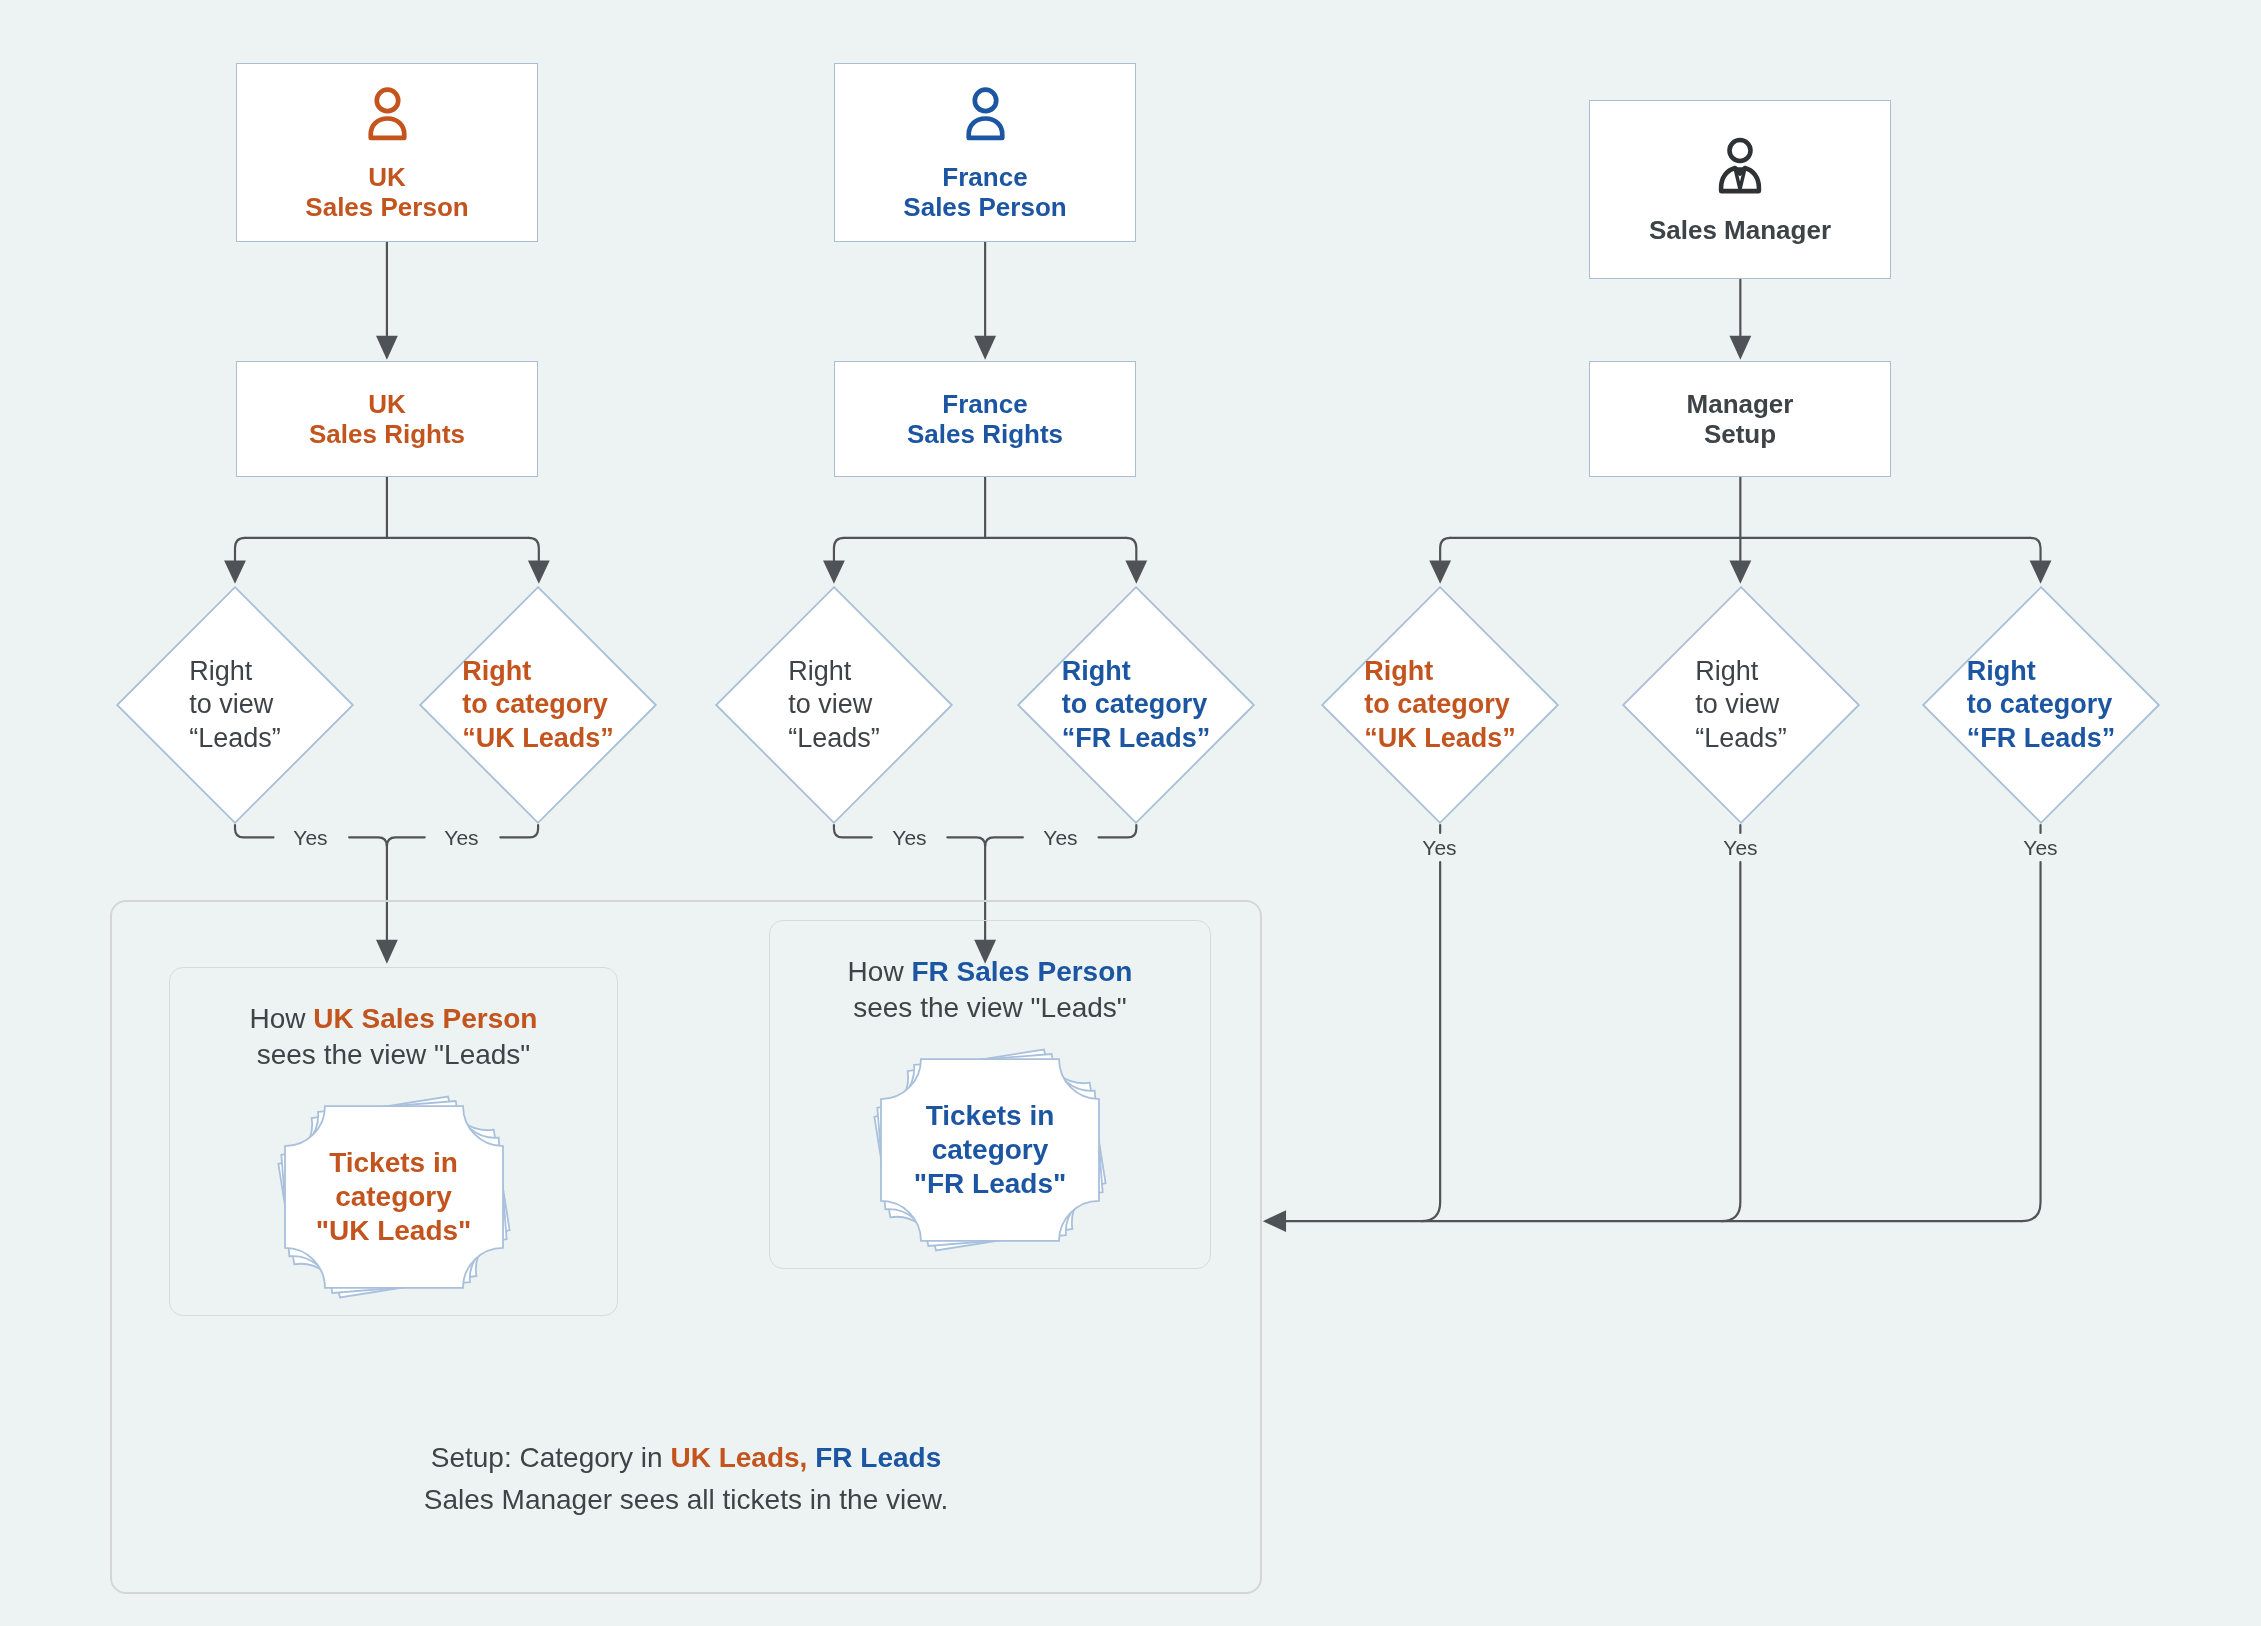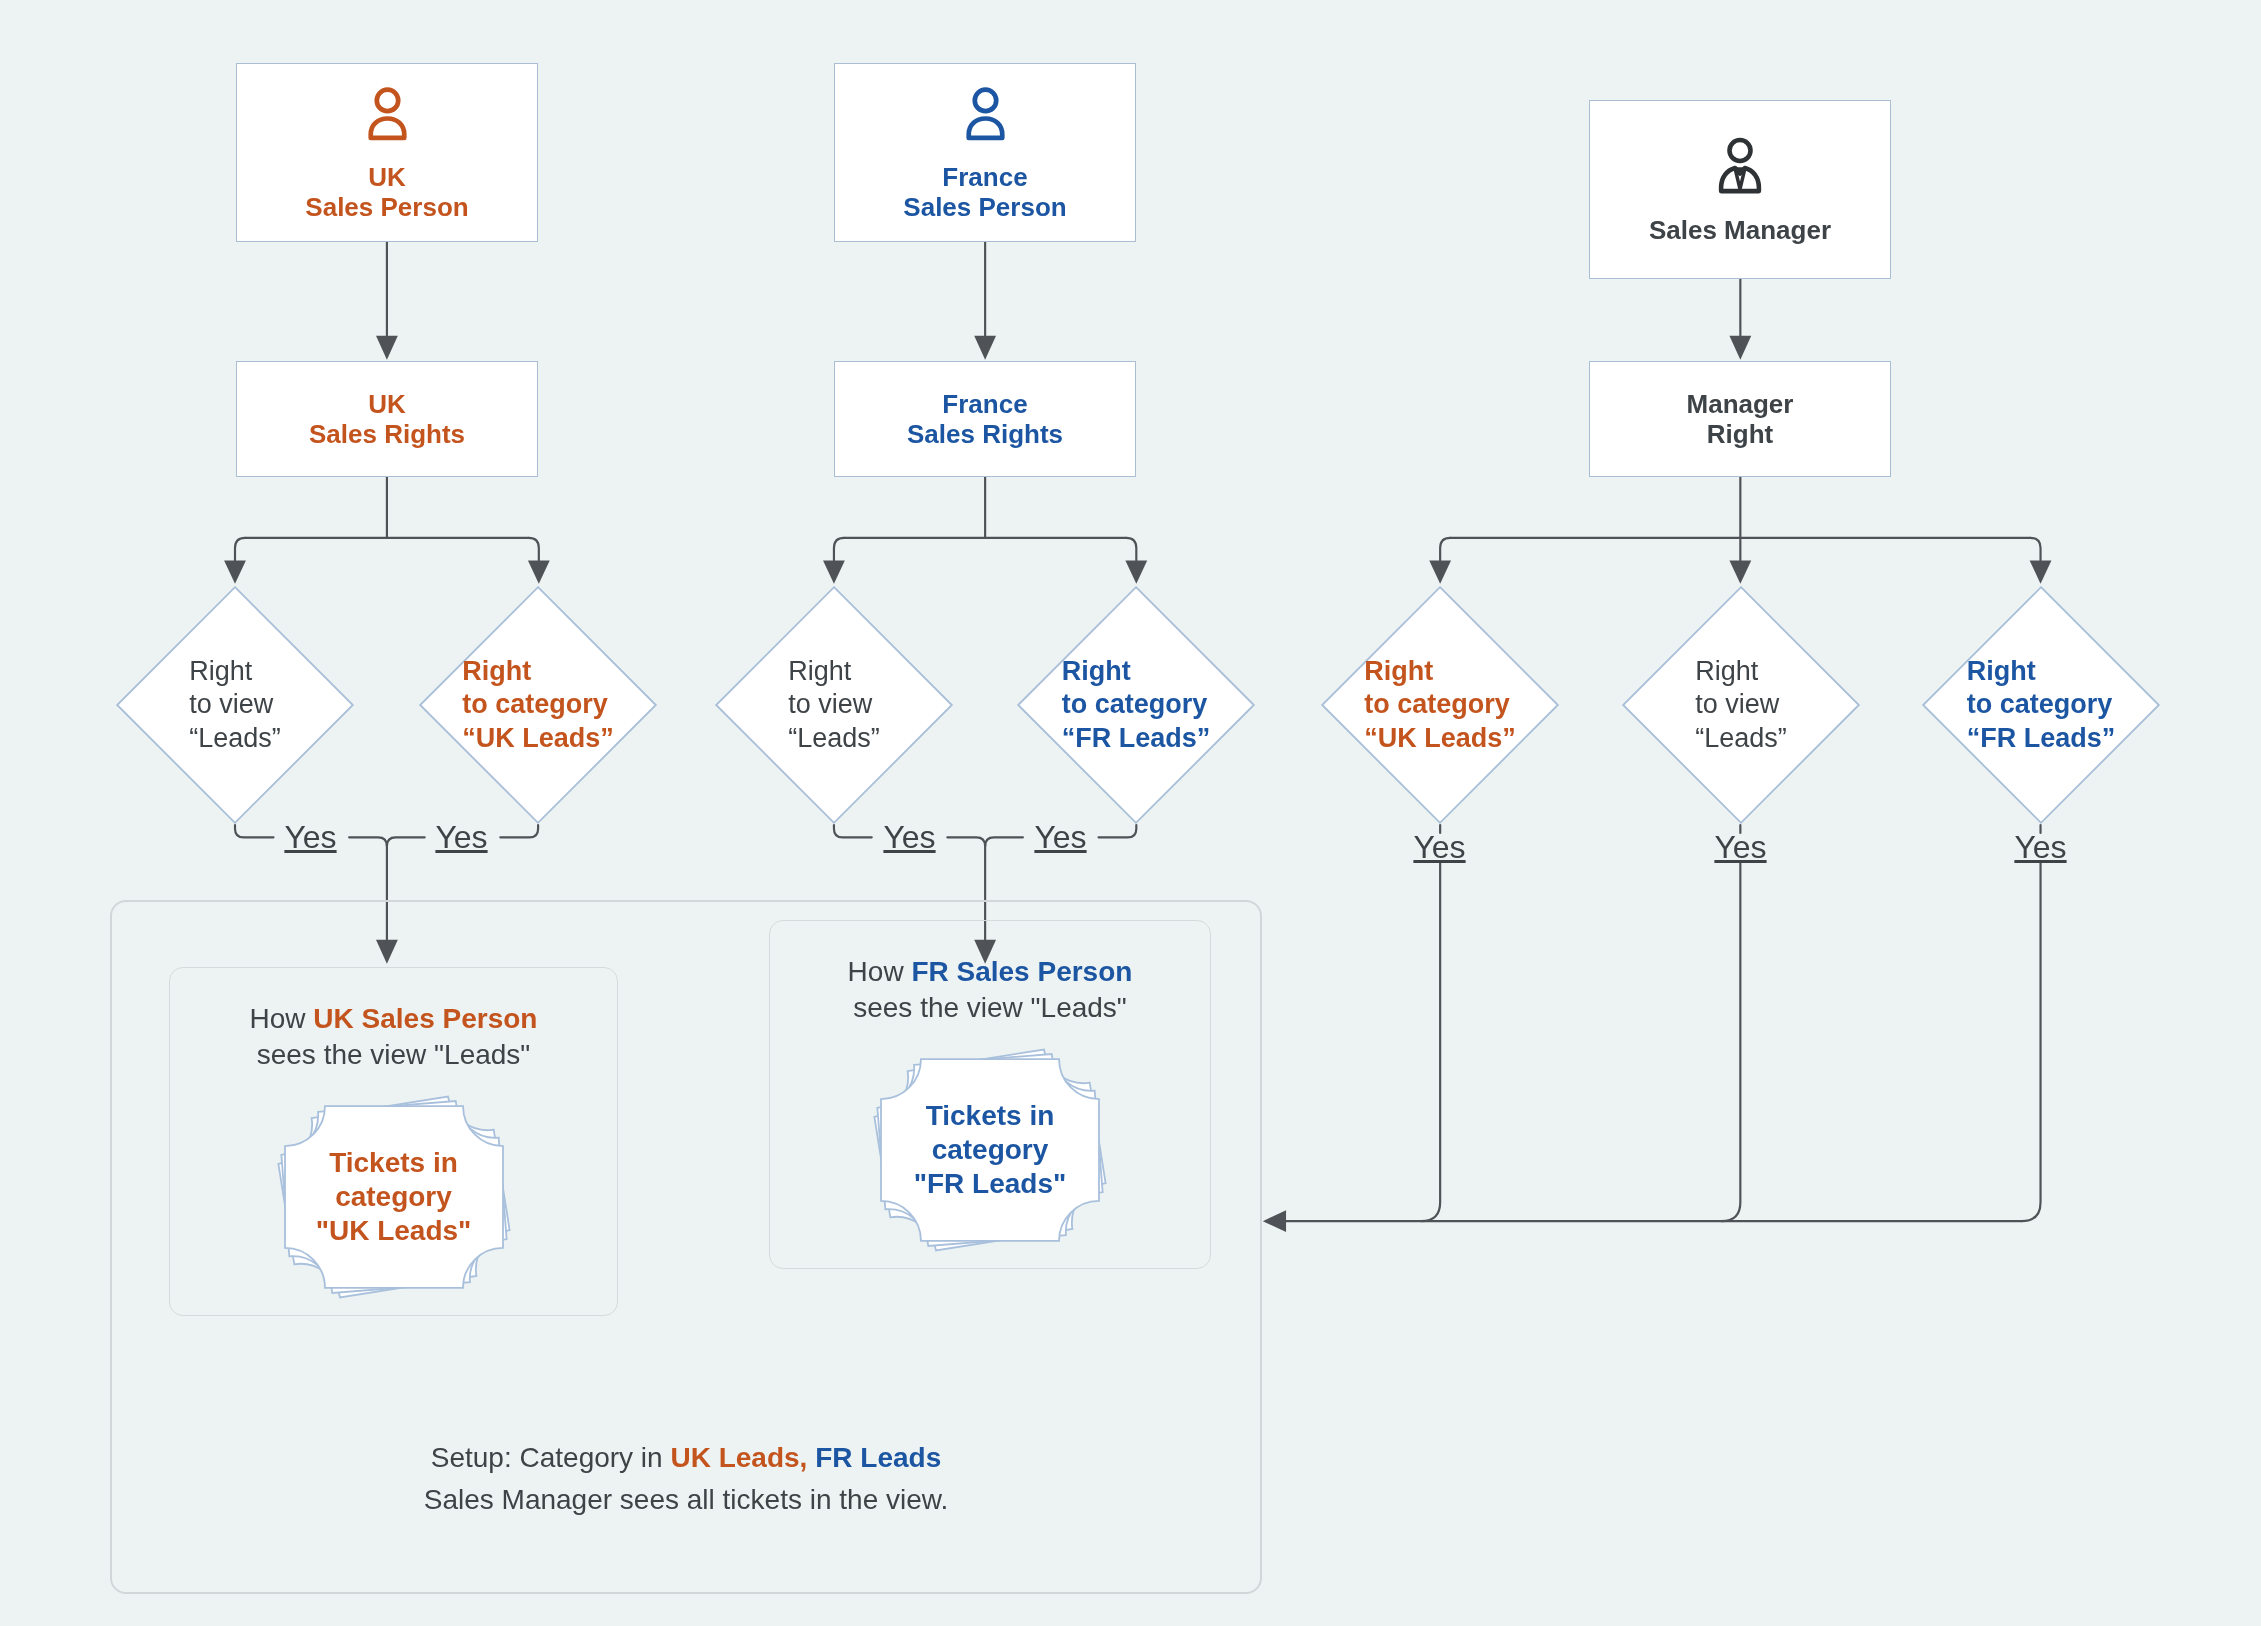--- a/index.html
+++ b/index.html
@@ -38,21 +38,21 @@
     position:absolute;inset:29px;display:flex;align-items:center;justify-content:center;
     text-align:left;font-size:27px;line-height:1.24;white-space:pre-line;
   }
   .diamond-text.dark{color:var(--dark-text);font-weight:400;}
   .diamond-text.orange{color:var(--orange);font-weight:700;}
   .diamond-text.blue{color:var(--blue);font-weight:700;}
 
   .yes-label{
     position:absolute;width:87px;height:33px;margin-left:-44px;
     display:flex;align-items:center;justify-content:center;
-    font-size:32px;color:var(--dark-text);text-decoration:underline;
+    font-size:21px;color:var(--dark-text);
   }
 
   .big-container{
     position:absolute;left:110px;top:900px;width:1152px;height:694px;
     border:2.2px solid var(--container-border);border-radius:16px;box-sizing:border-box;
   }
   .panel{
     position:absolute;border:1.8px solid var(--panel-border);border-radius:14px;
     box-sizing:border-box;display:flex;flex-direction:column;align-items:center;
   }
@@ -197,21 +197,21 @@
   <div class="node" style="left:236px;top:361px;width:302px;height:116px;">
     <span class="node-label orange">UK
 Sales Rights</span>
   </div>
   <div class="node" style="left:834px;top:361px;width:302px;height:116px;">
     <span class="node-label blue">France
 Sales Rights</span>
   </div>
   <div class="node" style="left:1589px;top:361px;width:302px;height:116px;">
     <span class="node-label dark">Manager
-Right</span>
+Setup</span>
   </div>
 
   <div class="diamond" style="left:115px;top:585px;">
     <svg width="240" height="240" viewBox="0 0 330 330">
         <polygon class="dpoly" points="165,3 327,165 165,327 3,165"></polygon>
       </svg>
     <div class="diamond-text dark">Right
 to view
 “Leads”</div>
   </div>

